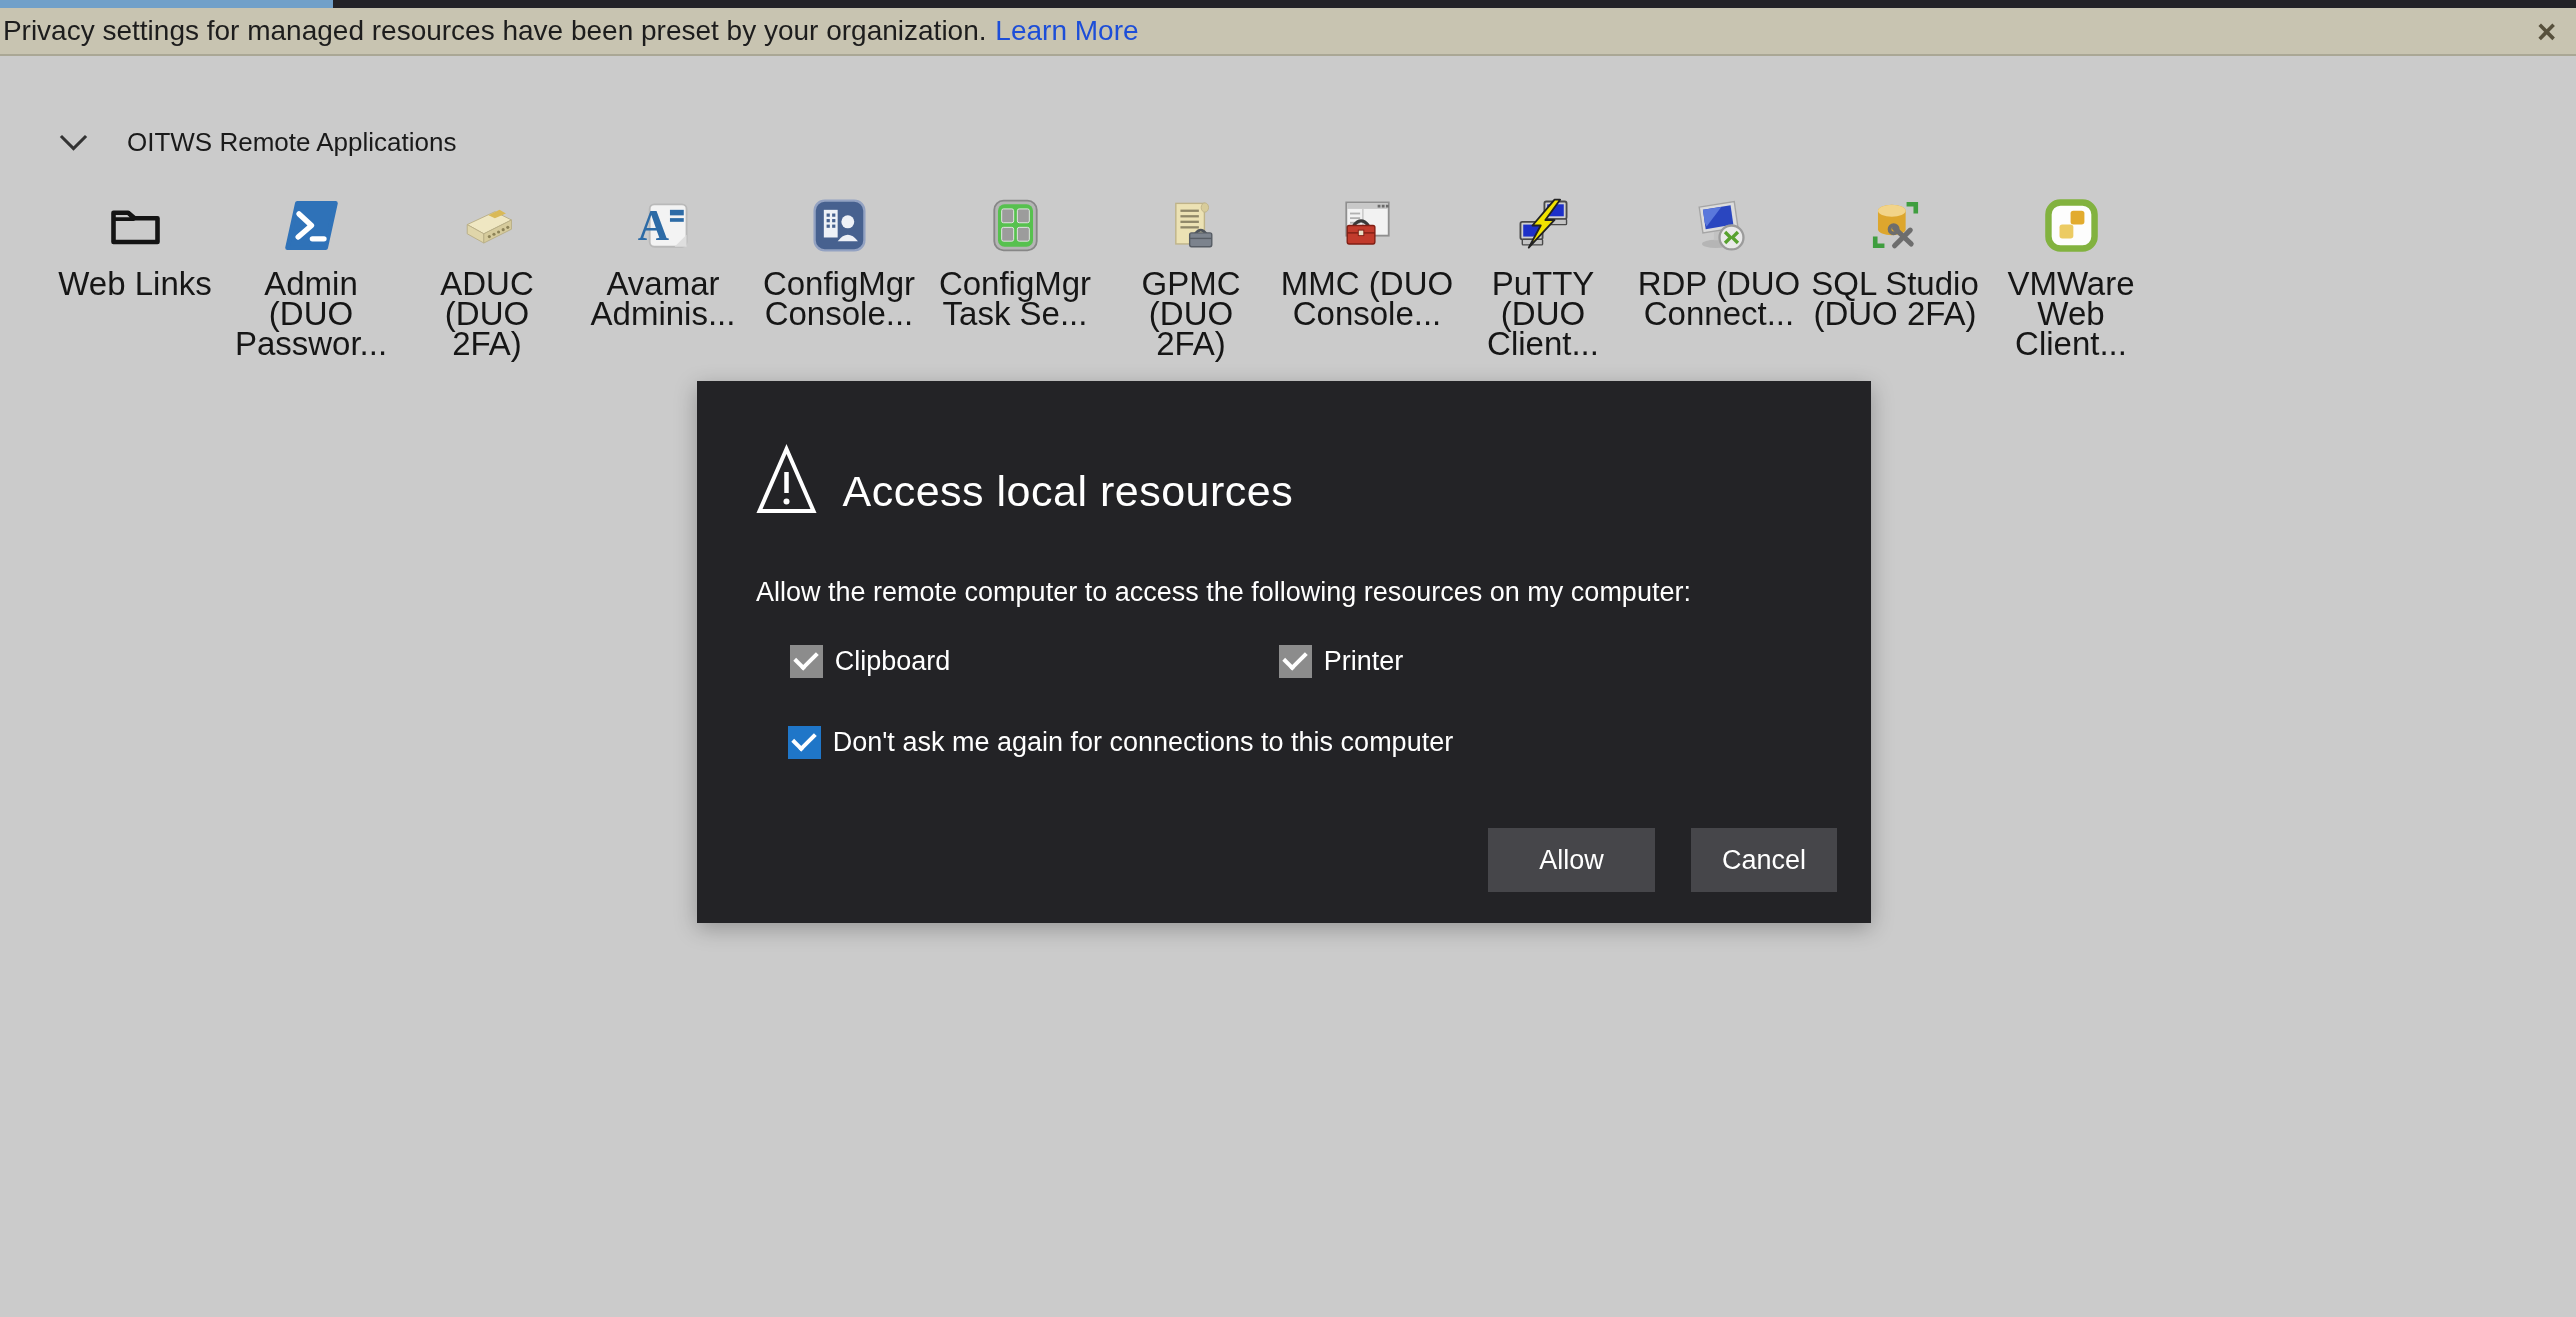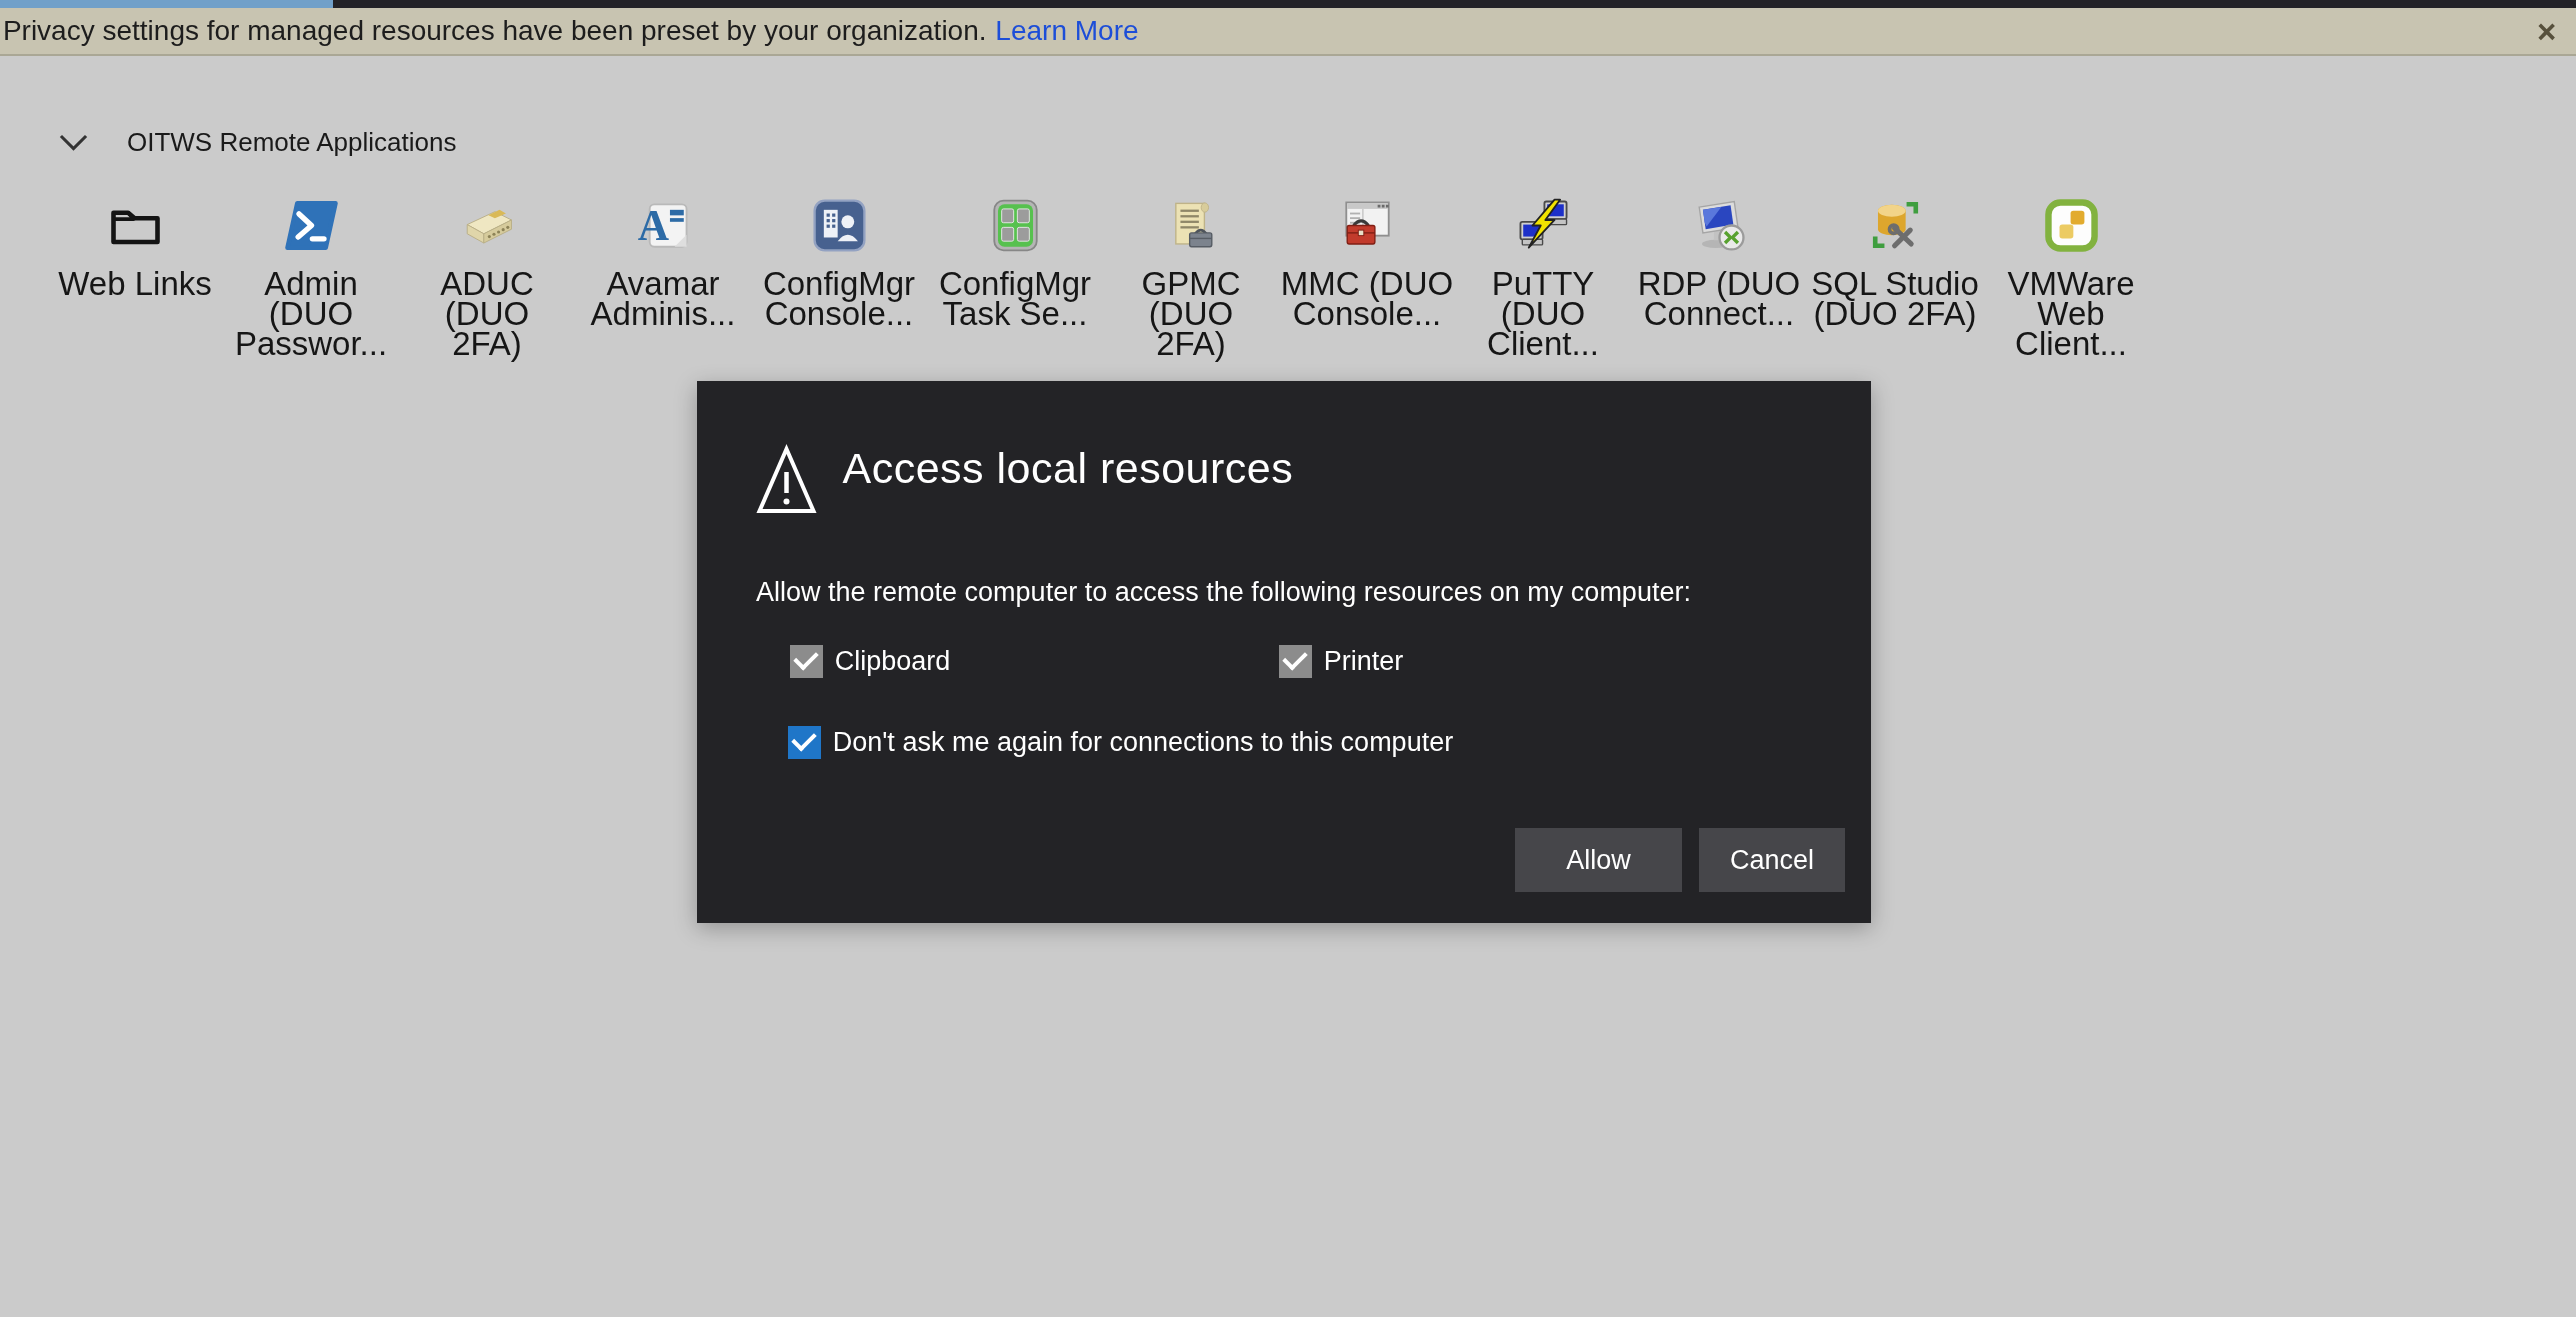--- a/index.html
+++ b/index.html
@@ -40,40 +40,40 @@
   .app-label {
     margin-top: 9.8px; font-size: 33px; line-height: 30px; color: #161616;
     text-align: center; white-space: pre-line;
   }
 
   
   .dialog {
     position: absolute; left: 697px; top: 381px; width: 1174px; height: 542px;
     background: #232326; color: #fff; box-shadow: 0 5.9px 21.5px rgba(0,0,0,0.28);
   }
-  .dlg-title-row { position: absolute; left: 57px; top: 63px; display: flex; align-items: flex-start; }
+  .dlg-title-row { position: absolute; left: 57px; top: 63px; display: flex; align-items: flex-end; }
   .dlg-title { font-size: 43px; font-weight: 300; color: #ffffff; margin-left: 23.5px; letter-spacing: 0.5px; }
   .dlg-body { position: absolute; left: 59px; top: 196px; font-size: 27px; color: #ffffff; }
 
   .cb-row { position: absolute; display: flex; align-items: center; cursor: pointer; }
   .cb-clipboard { left: 93px; top: 264px; }
   .cb-printer  { left: 582px; top: 264px; }
   .cb-dontask  { left: 91px; top: 345px; }
   .cb { width: 33px; height: 33px; position: relative; flex: 0 0 auto; }
   .cb.gray { background: #8c8c8c; }
   .cb.blue { background: #1f76c8; }
   .cb.checked::after {
     content: ""; position: absolute; left: 4.9px; top: 5.9px;
     width: 17.6px; height: 9.8px;
     border-left: 4.9px solid #ffffff; border-bottom: 4.9px solid #ffffff;
     transform: rotate(-45deg);
   }
   .cb-label { font-size: 27px; color: #ffffff; margin-left: 11.7px; }
 
-  .dlg-buttons { position: absolute; right: 26px; bottom: 31px; display: flex; gap: 17px; }
+  .dlg-buttons { position: absolute; right: 34px; bottom: 31px; display: flex; gap: 36px; }
   .dlg-btn {
     height: 64px; background: #46464a; color: #ffffff; font-size: 27px;
     border: none; display: flex; align-items: center; justify-content: center; cursor: pointer;
     font-family: "Liberation Sans", sans-serif;
   }
   .btn-allow { width: 167px; }
   .btn-cancel { width: 146px; }
 </style>
 </head>
 <body>

